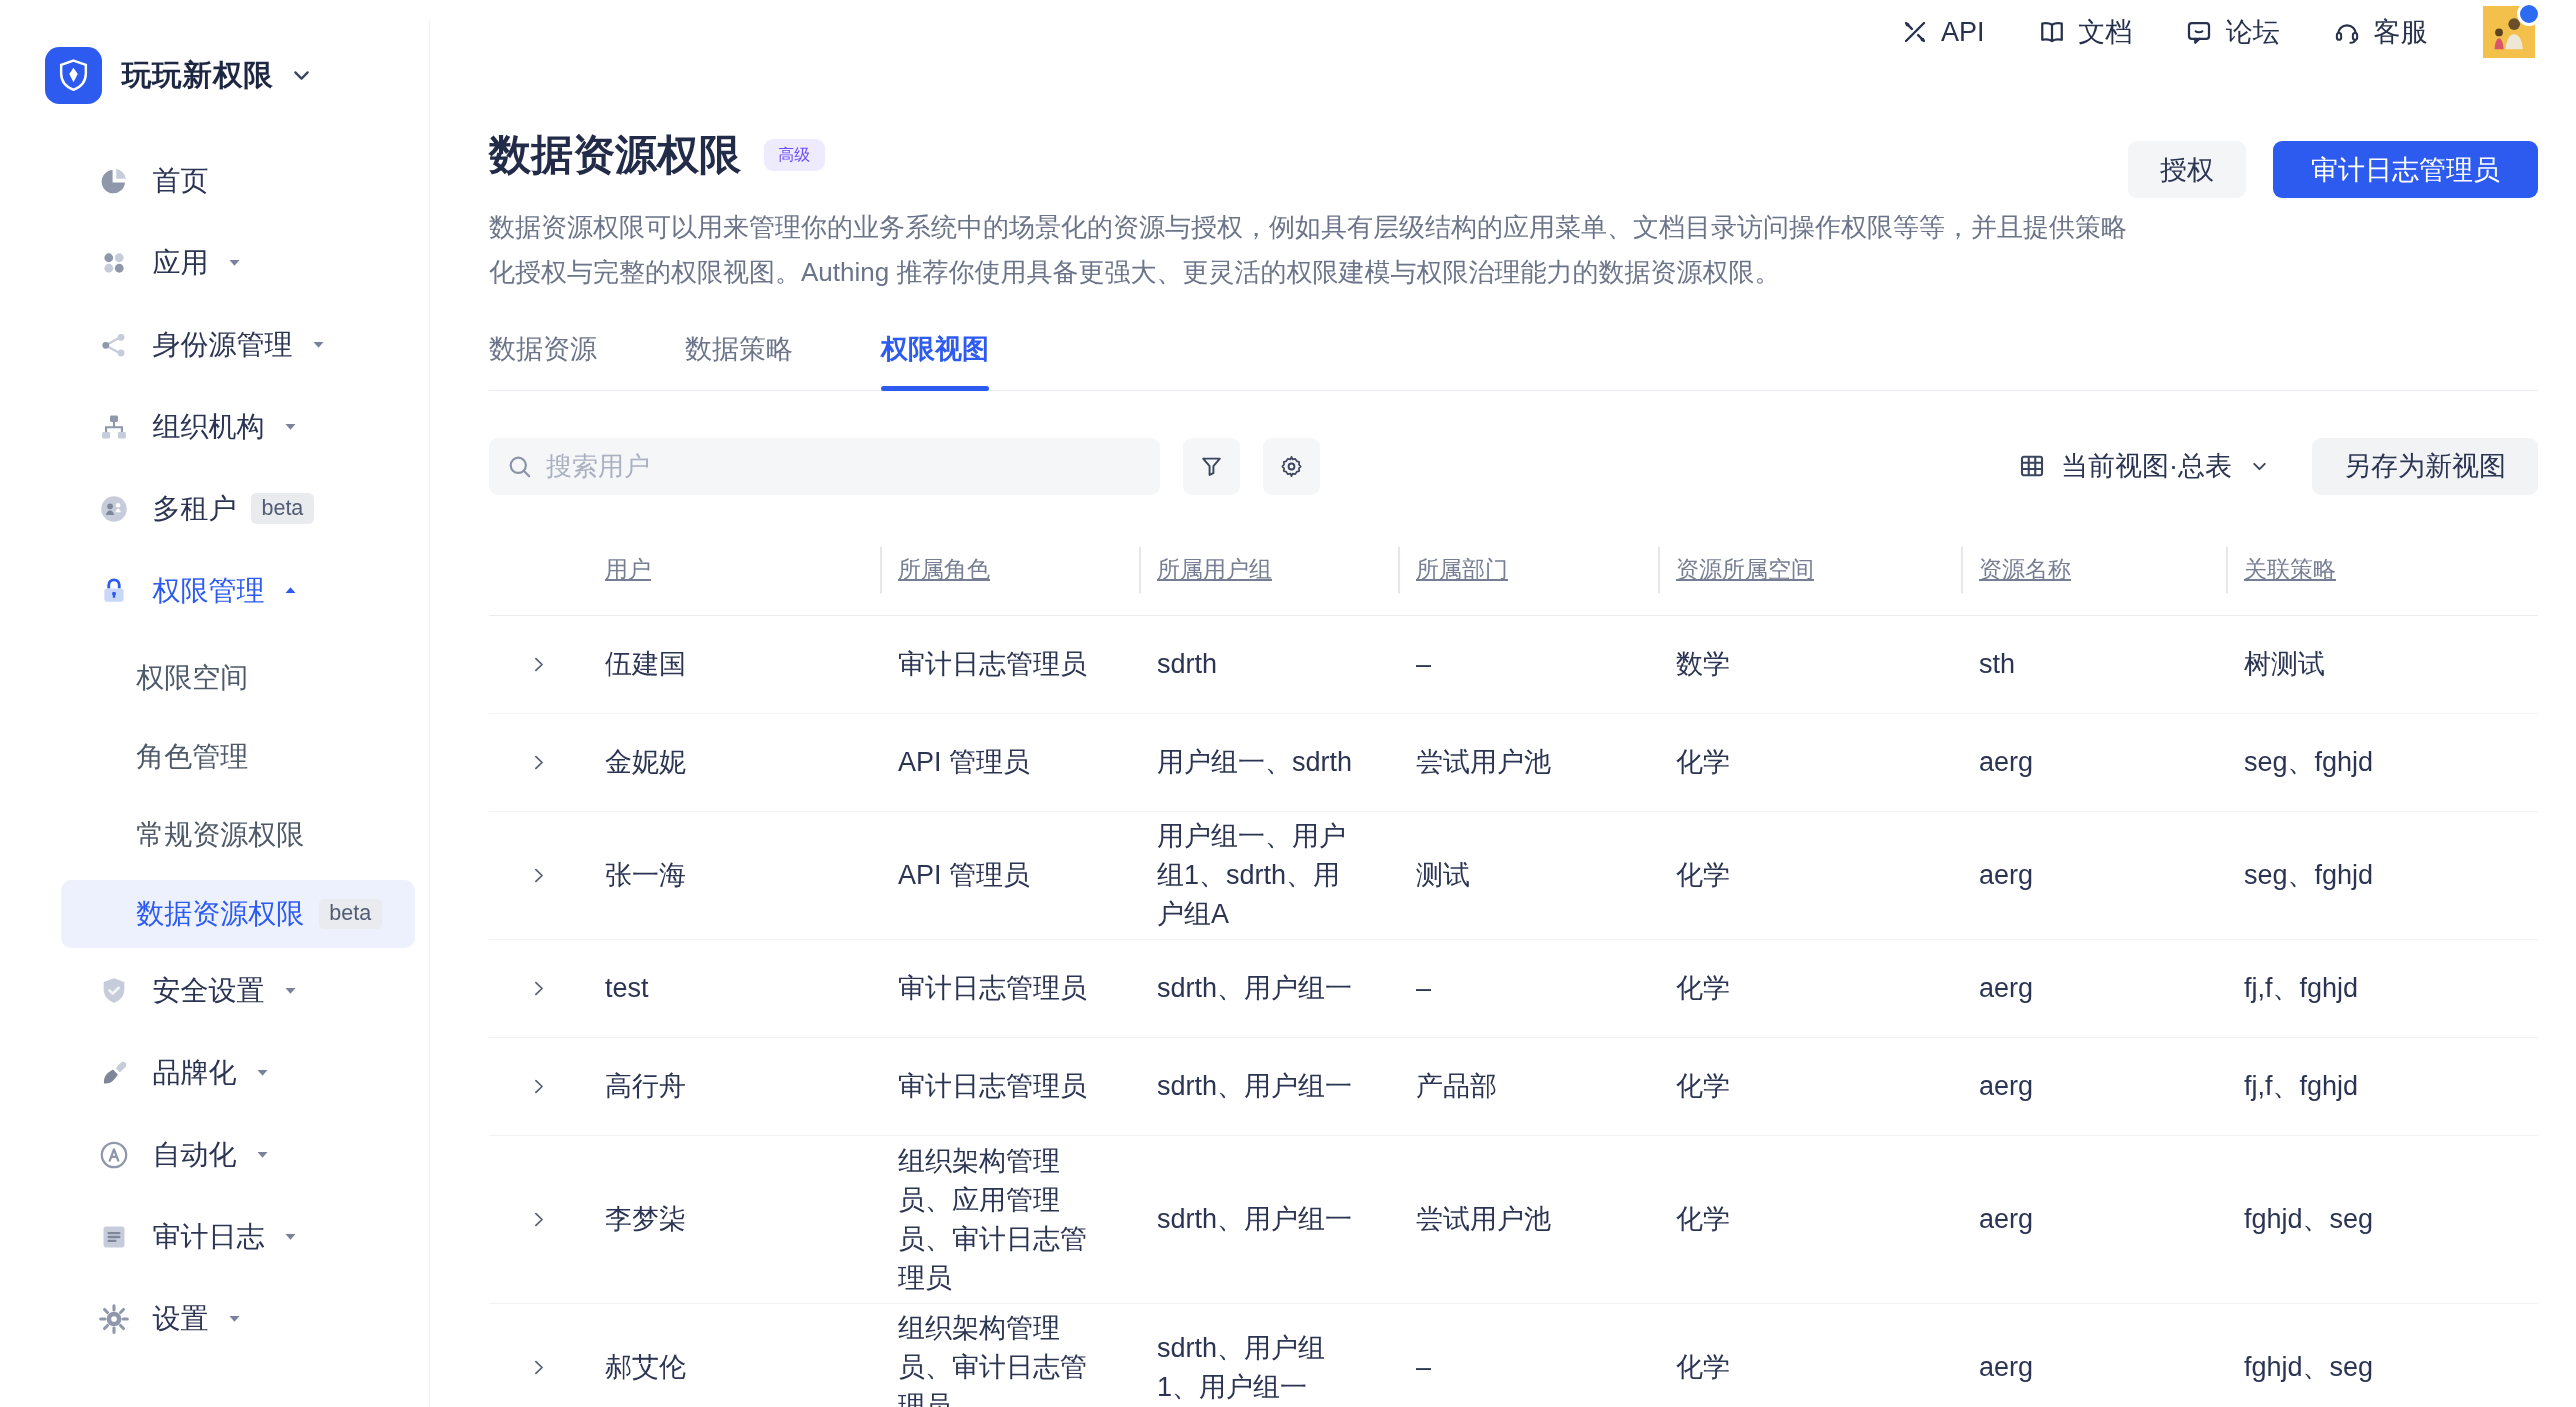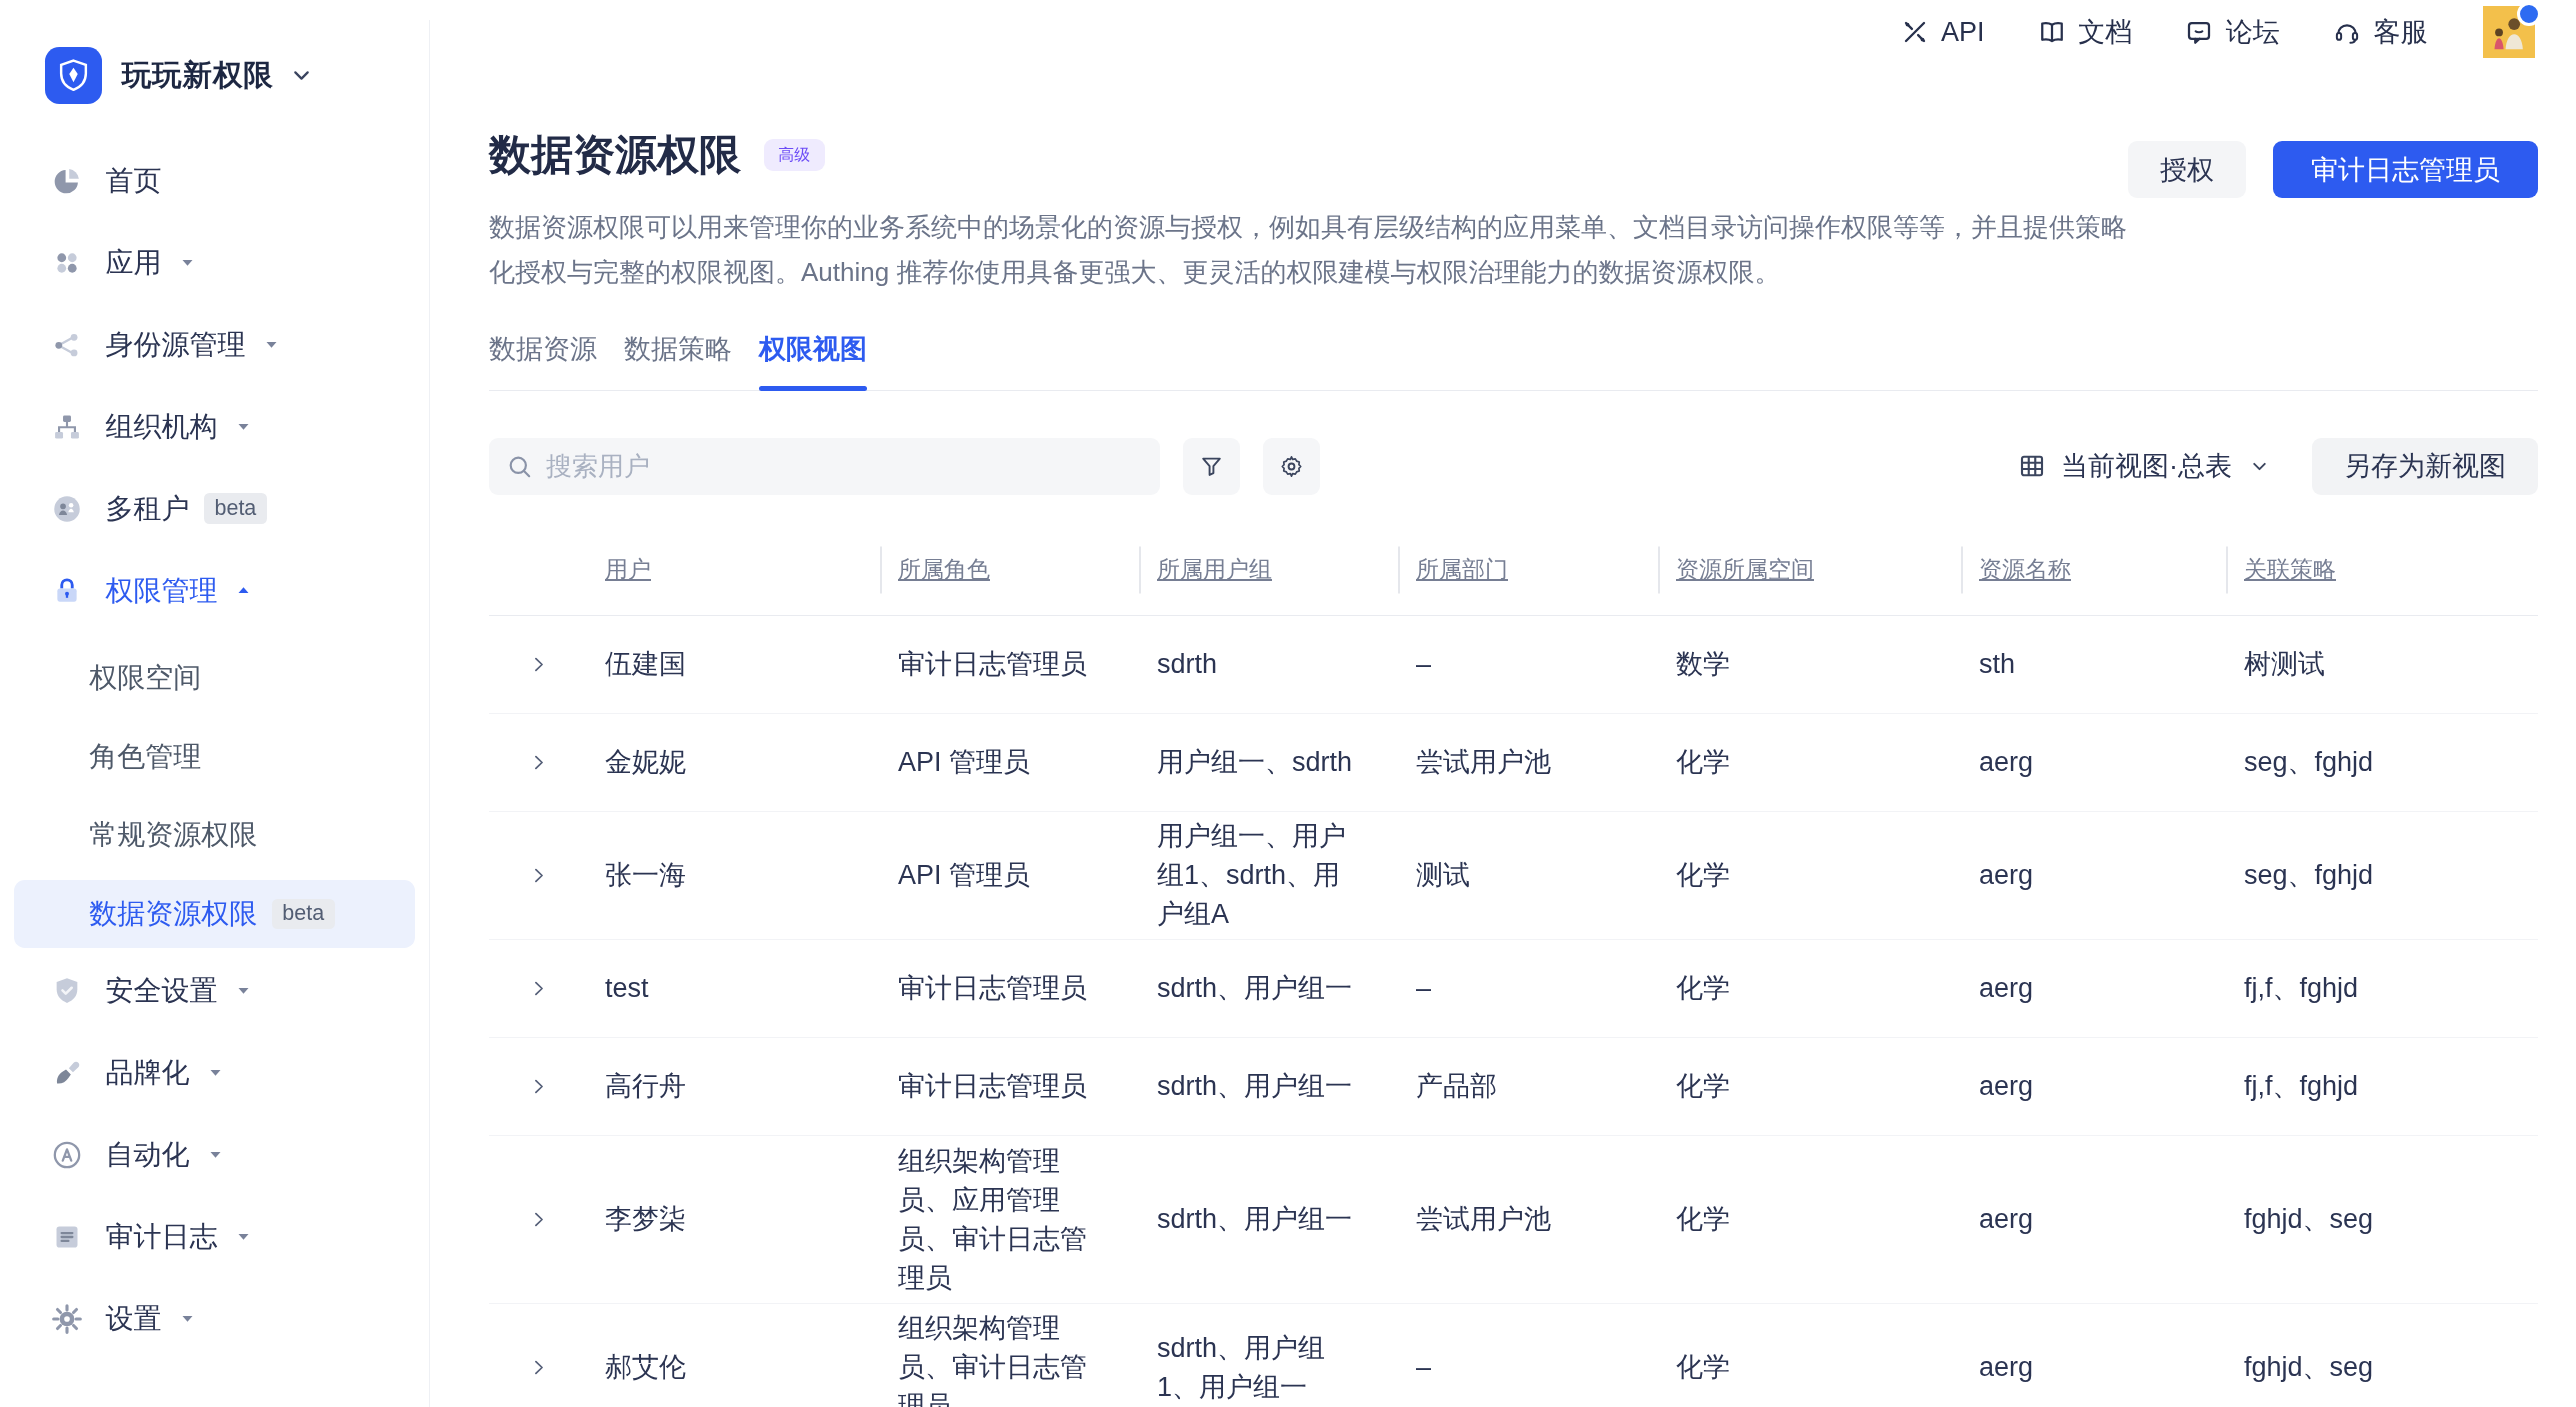--- a/index.html
+++ b/index.html
@@ -10,21 +10,21 @@
   .app{display:flex;height:100%;}
 
   
   .sidebar{width:430px;min-width:430px;box-sizing:border-box;border-right:1.8px solid #EEF0F4;padding-top:27px;background:#fff;margin-top:20px;}
   .logo-row{display:flex;align-items:center;padding-left:45px;cursor:pointer;}
   .logo-badge{width:57px;height:57px;border-radius:14.3px;background:#2D5BF0;display:flex;align-items:center;justify-content:center;flex:none;}
   .logo-badge svg{width:39px;height:39px;}
   .logo-text{font-size:29.5px;font-weight:bold;margin-left:19.7px;color:#1D2742;letter-spacing:0.9px;}
   .logo-caret{margin-left:14.3px;width:27px;height:27px;color:#3A445F;}
   .logo-caret svg,.ic svg,.caret svg{width:100%;height:100%;display:block;}
-  .menu{margin-top:48px;}
+  .menu{margin-top:48px;padding-left:47px;}
   .mi{display:flex;align-items:center;height:57px;margin-bottom:25px;padding-left:50px;cursor:pointer;}
   .mi .ic{width:34px;height:34px;flex:none;}
   .mi .lb{font-size:28px;margin-left:21.5px;color:#2B3452;}
   .mi.active .lb{color:#2D5BF0;}
   .caret{width:23px;height:23px;margin-left:14.3px;color:#79829A;}
   .mi.active .caret{color:#2D5BF0;}
   .badge-beta{font-size:21.5px;color:#525D73;background:#E9EBEF;border-radius:5.4px;padding:4.5px 10.7px;margin-left:14.3px;line-height:1;}
   .submenu{margin:9px 0 14.3px;}
   .smi{display:flex;align-items:center;height:68px;margin:0 14.3px 10.7px;padding-left:75px;border-radius:10.7px;font-size:28px;color:#4E5969;cursor:pointer;}
   .smi.active{background:#ECF1FD;color:#2D5BF0;}
@@ -42,21 +42,21 @@
   .content{padding:0 38px 0 59px;}
   .title-row{display:flex;justify-content:space-between;align-items:flex-start;margin-top:63px;}
   h1{font-size:42px;margin:0;display:flex;align-items:center;font-weight:bold;color:#222B47;}
   .lvl{font-size:16px;color:#6C4CF6;background:#EFEBFE;padding:8px 14.3px;border-radius:9px;margin-left:23px;font-weight:normal;line-height:1;}
   .desc{margin-top:21.5px;font-size:26px;line-height:45px;color:#6B7489;max-width:1656px;}
   .actions{display:flex;gap:27px;margin-top:14.3px;flex:none;}
   .btn{height:57px;border:none;border-radius:9px;font-size:27px;padding:0 32px;cursor:pointer;font-family:inherit;white-space:nowrap;}
   .btn-gray{background:#F4F5F7;color:#2B3452;}
   .btn-primary{background:#2D5BF0;color:#fff;padding:0 38px;}
 
-  .tabs{display:flex;gap:27px;margin-top:36px;border-bottom:1.8px solid #E9EBF0;}
+  .tabs{display:flex;gap:88px;margin-top:36px;border-bottom:1.8px solid #E9EBF0;}
   .tab{font-size:27px;color:#6B7489;padding-bottom:23px;position:relative;cursor:pointer;}
   .tab.active{color:#2D5BF0;font-weight:bold;}
   .tab.active::after{content:"";position:absolute;left:0;right:0;bottom:-1.8px;height:5.4px;background:#2D5BF0;border-radius:2.7px;}
 
   .toolbar{display:flex;justify-content:space-between;align-items:center;margin-top:47px;}
   .tb-left{display:flex;gap:23px;align-items:center;}
   .search{position:relative;width:671px;}
   .search input{width:100%;height:57px;box-sizing:border-box;background:#F5F6F8;border:none;border-radius:9px;padding:0 18px 0 57px;font-size:26px;color:#2B3452;font-family:inherit;outline:none;}
   .search input::placeholder{color:#A9B1C1;}
   .sic{position:absolute;left:16px;top:14.3px;width:29px;height:29px;color:#8A93A8;}

